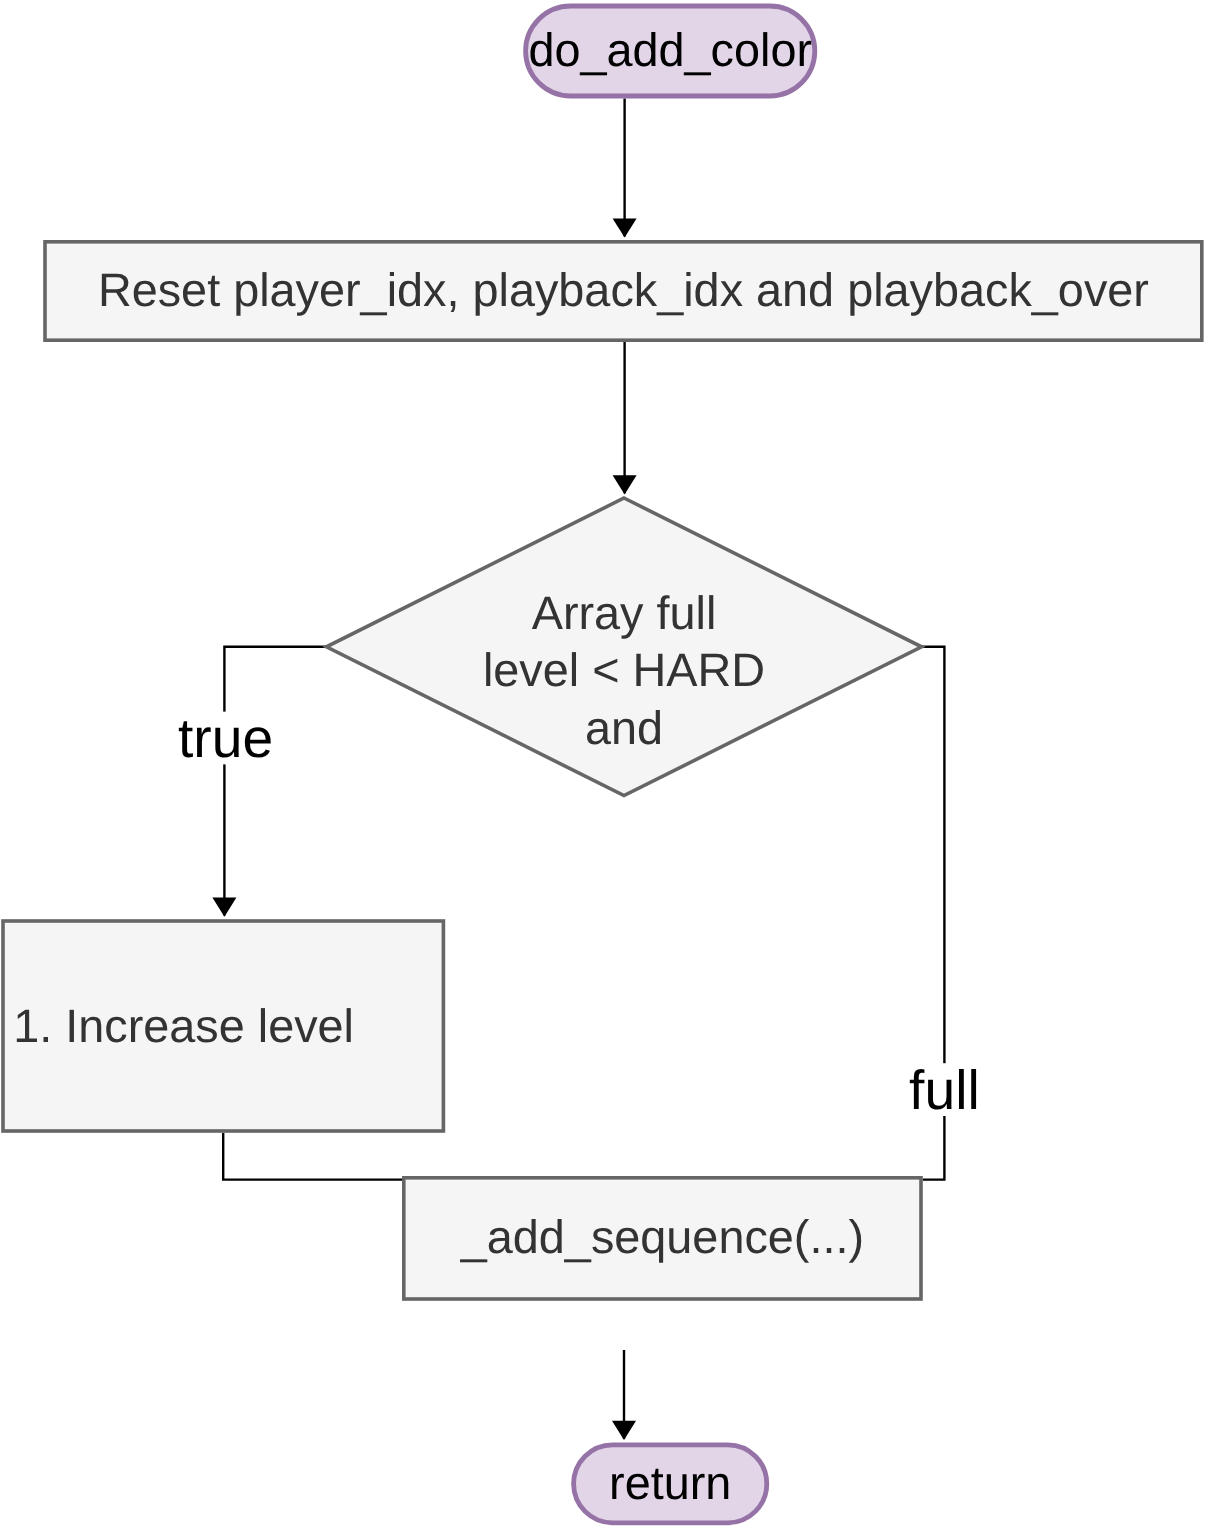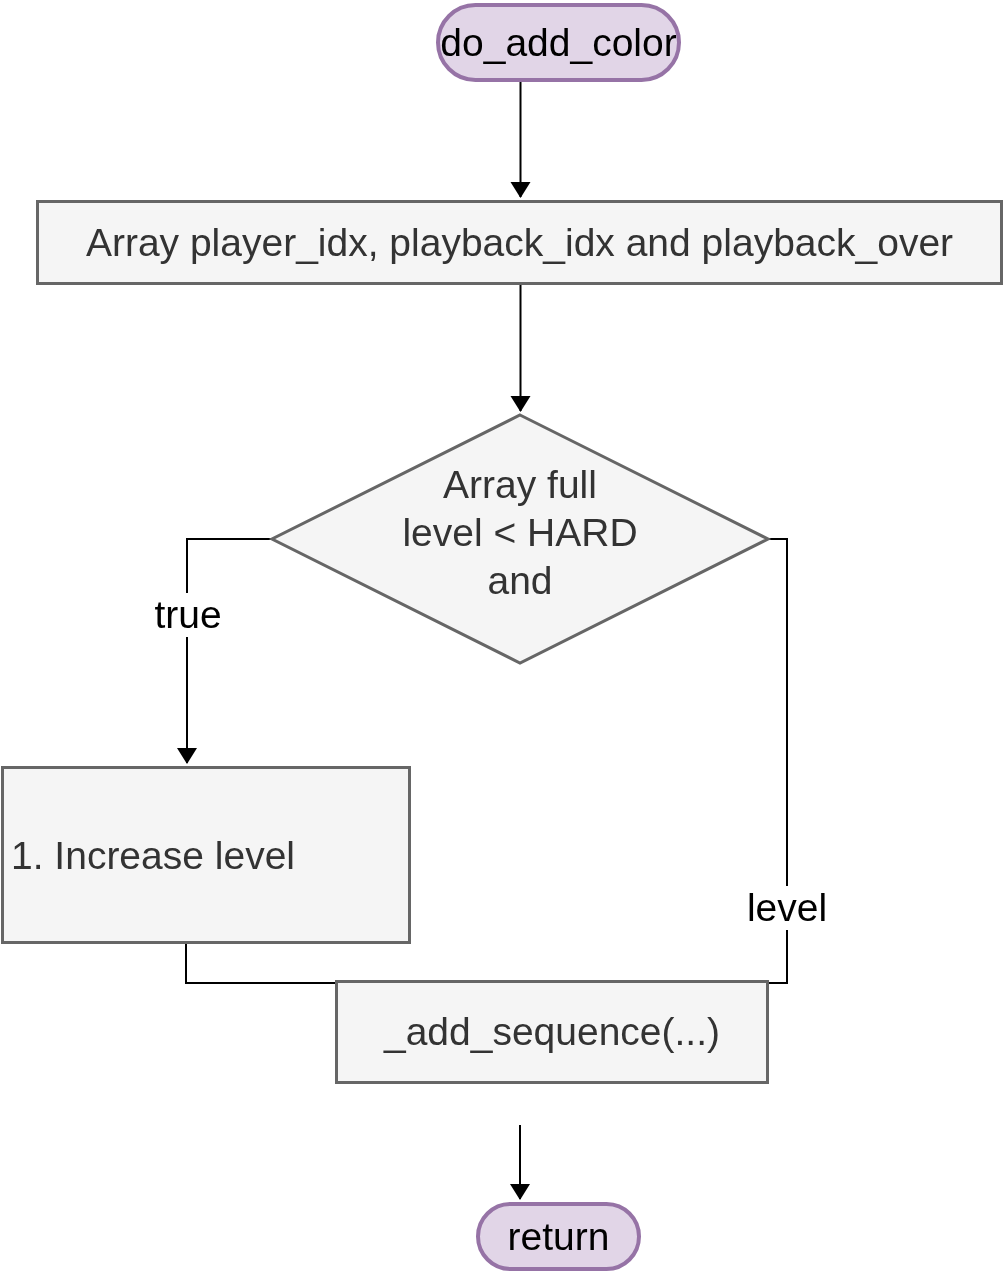--- a/index.html
+++ b/index.html
@@ -69,21 +69,21 @@
     flex-direction: column;
     align-items: flex-start;
     justify-content: center;
     padding-left: 7px;
     line-height: 49px;
   }
   .edge-label {
     position: absolute;
     background: var(--canvas-bg);
     color: var(--label-text);
-    font-size: 39px;
+    font-size: 46px;
     line-height: 44px;
     text-align: center;
     padding: 0 2px;
     white-space: nowrap;
   }
 </style>
 </head>
 <body>
 
 <div class="canvas">
@@ -103,41 +103,41 @@
     <path class="edge" d="M520,1125 L520,1199" marker-end="url(#arrowhead)"></path>
 
     <polygon class="diamond" points="520,415 768,539 520,663 272,539"></polygon>
   </svg>
 
   <div class="node terminal" style="left:398px; top:3px; width:245px; height:79px;">
     <span>do_add_color</span>
   </div>
 
   <div class="node process" style="left:36px; top:200px; width:967px; height:85px;">
-    <span>Array player_idx, playback_idx and playback_over</span>
+    <span>Reset player_idx, playback_idx and playback_over</span>
   </div>
 
-  <div class="decision-label" style="left:272px; top:461px; width:496px;">
+  <div class="decision-label" style="left:272px; top:488px; width:496px;">
     <div>Array full</div>
     <div>level &lt; HARD</div>
     <div>and</div>
   </div>
 
-  <div class="node process list-block" style="left:1px; top:766px; width:410px; height:178px;">
+  <div class="node process list-block" style="left:1px; top:766px; width:370px; height:178px;">
     <div>1. Increase level</div>
   </div>
 
   <div class="node process" style="left:335px; top:980px; width:434px; height:104px;">
     <span>_add_sequence(...)</span>
   </div>
 
   <div class="node terminal" style="left:438px; top:1202px; width:165px; height:69px;">
     <span>return</span>
   </div>
 
   <div class="edge-label" style="left:146px; top:593px; width:80px;">
     <span>true</span>
   </div>
   <div class="edge-label" style="left:733px; top:886px; width:104px;">
-    <span>level</span>
+    <span>full</span>
   </div>
 
 </div>
 
 </body></html>

